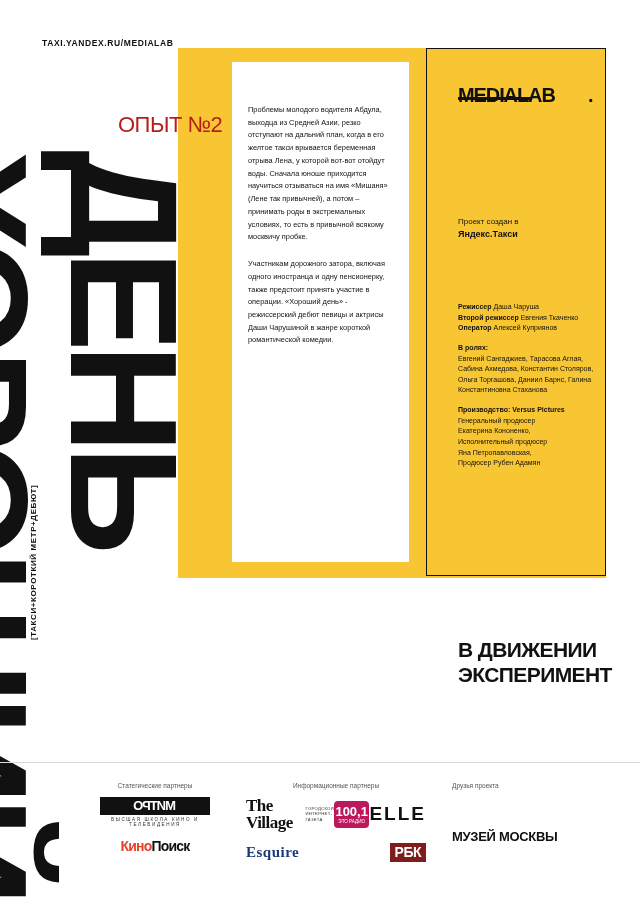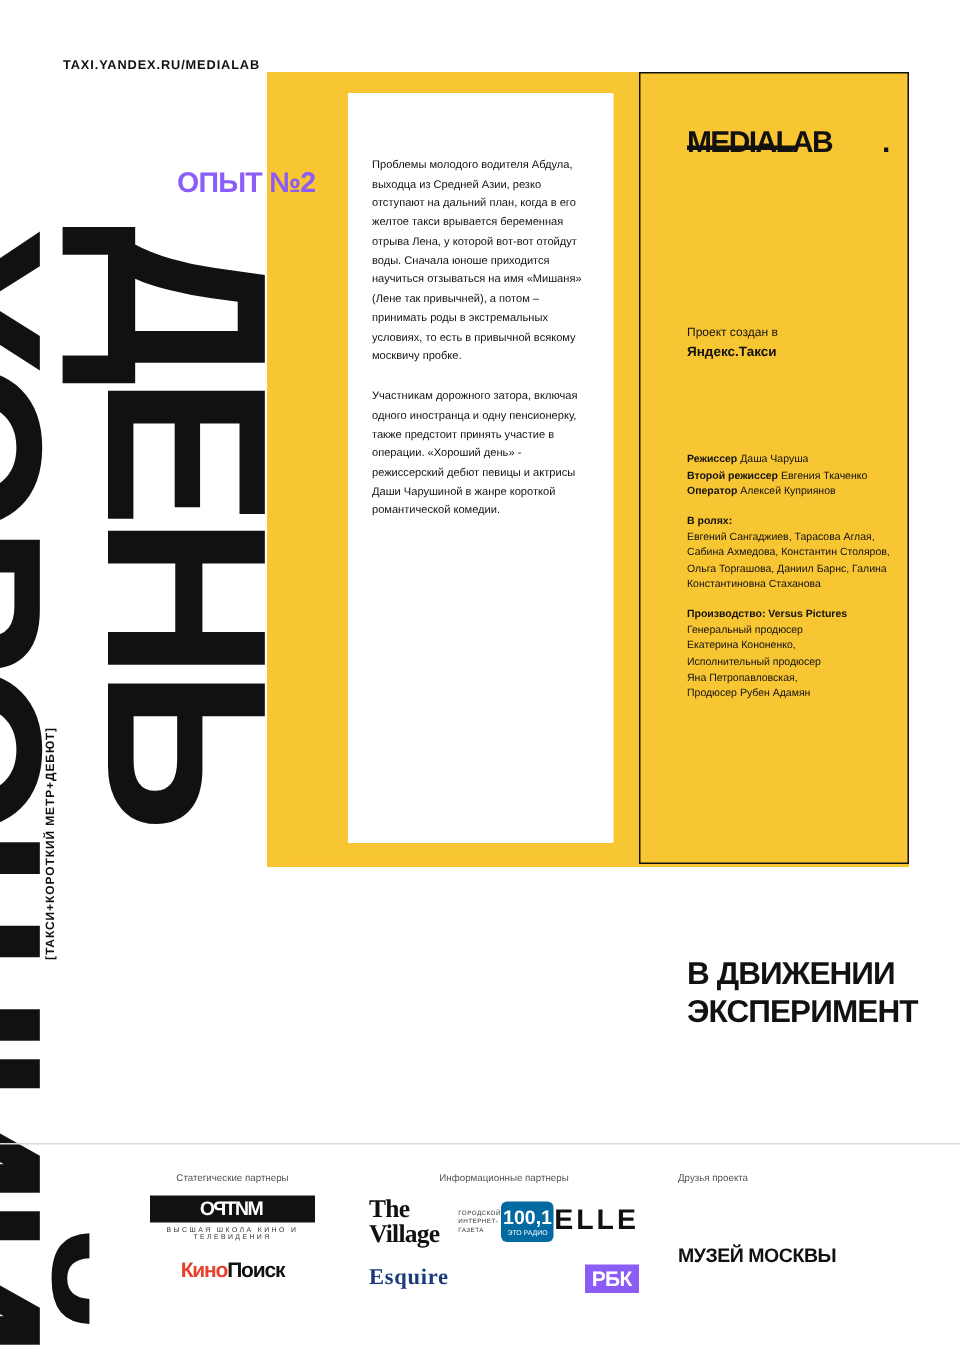--- a/index.html
+++ b/index.html
@@ -60,24 +60,24 @@
     width: 180px; height: 528px;
     border: 1px solid #111;
     box-sizing: border-box;
     background: transparent;
   }
 
   
   .opyt {
     position: absolute;
     left: 118px; top: 112px;
-    font-size: 19px;
-    font-weight: bold;
+    font-size: 22px;
+    font-weight: normal;
     letter-spacing: -0.5px;
-    color: #8b5cf6;
+    color: #b91c1c;
   }
   .vt-wrap1 {
     position: absolute;
     left: 50px; top: 150px;
     width: 130px;
     height: 620px;
   }
   .vt-wrap1 .txt {
     position: absolute;
     left: 0; top: 0;
@@ -256,21 +256,21 @@
     letter-spacing: -0.5px;
     line-height: 1;
   }
   .village-sub {
     font-size: 4.2px;
     line-height: 1.25;
     color: #333;
     letter-spacing: 0.3px;
   }
   .logo-1001 {
-    background: #0369a1;
+    background: #be185d;
     color: #fff;
     width: 46px; height: 27px;
     border-radius: 4px;
     text-align: center;
     font-weight: bold;
     font-size: 13px;
     line-height: 15px;
     padding-top: 3px;
     box-sizing: border-box;
   }
@@ -282,21 +282,21 @@
     letter-spacing: 2px;
   }
   .logo-esq {
     font-family: "Liberation Serif", serif;
     font-size: 15px;
     font-weight: bold;
     letter-spacing: 0.5px;
     color: #1a3a7a;
   }
   .logo-rbk {
-    background: #8b5cf6;
+    background: #7f1d1d;
     color: #fff;
     font-size: 14px;
     font-weight: bold;
     padding: 1px 5px 2px 5px;
     letter-spacing: -0.5px;
     display: inline-block;
   }
   .logo-museum {
     font-size: 13px;
     font-weight: bold;

